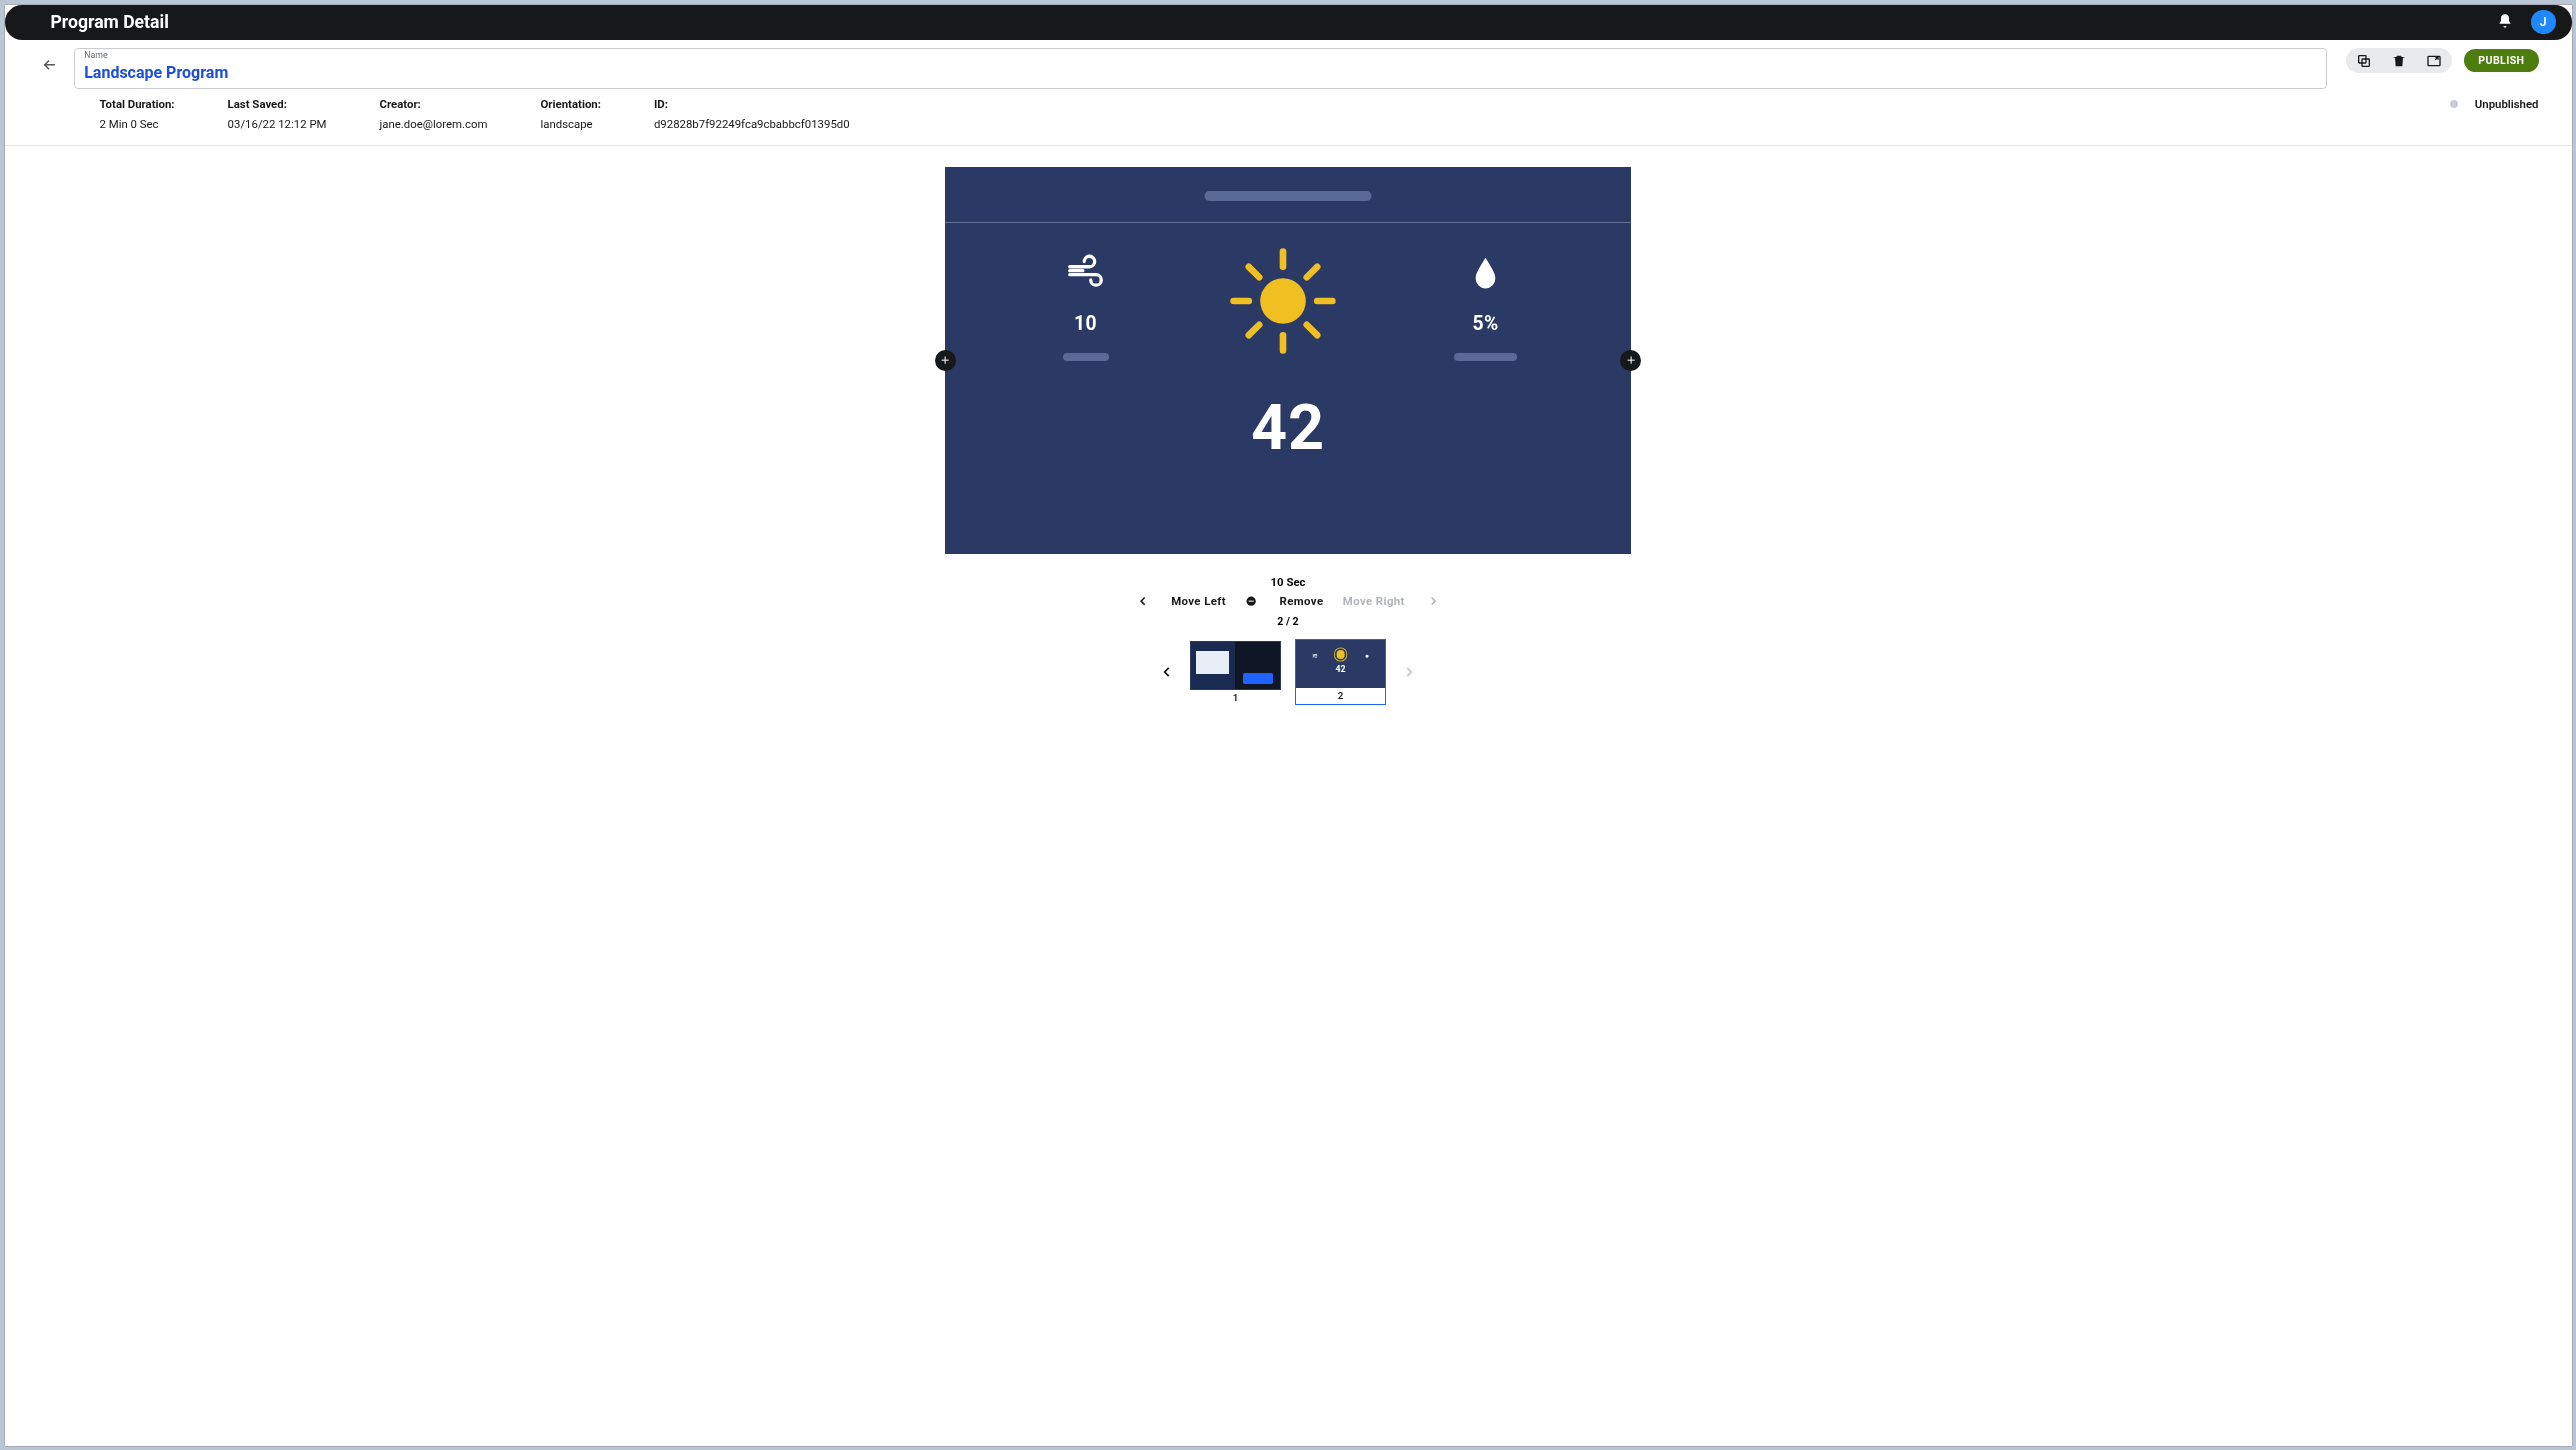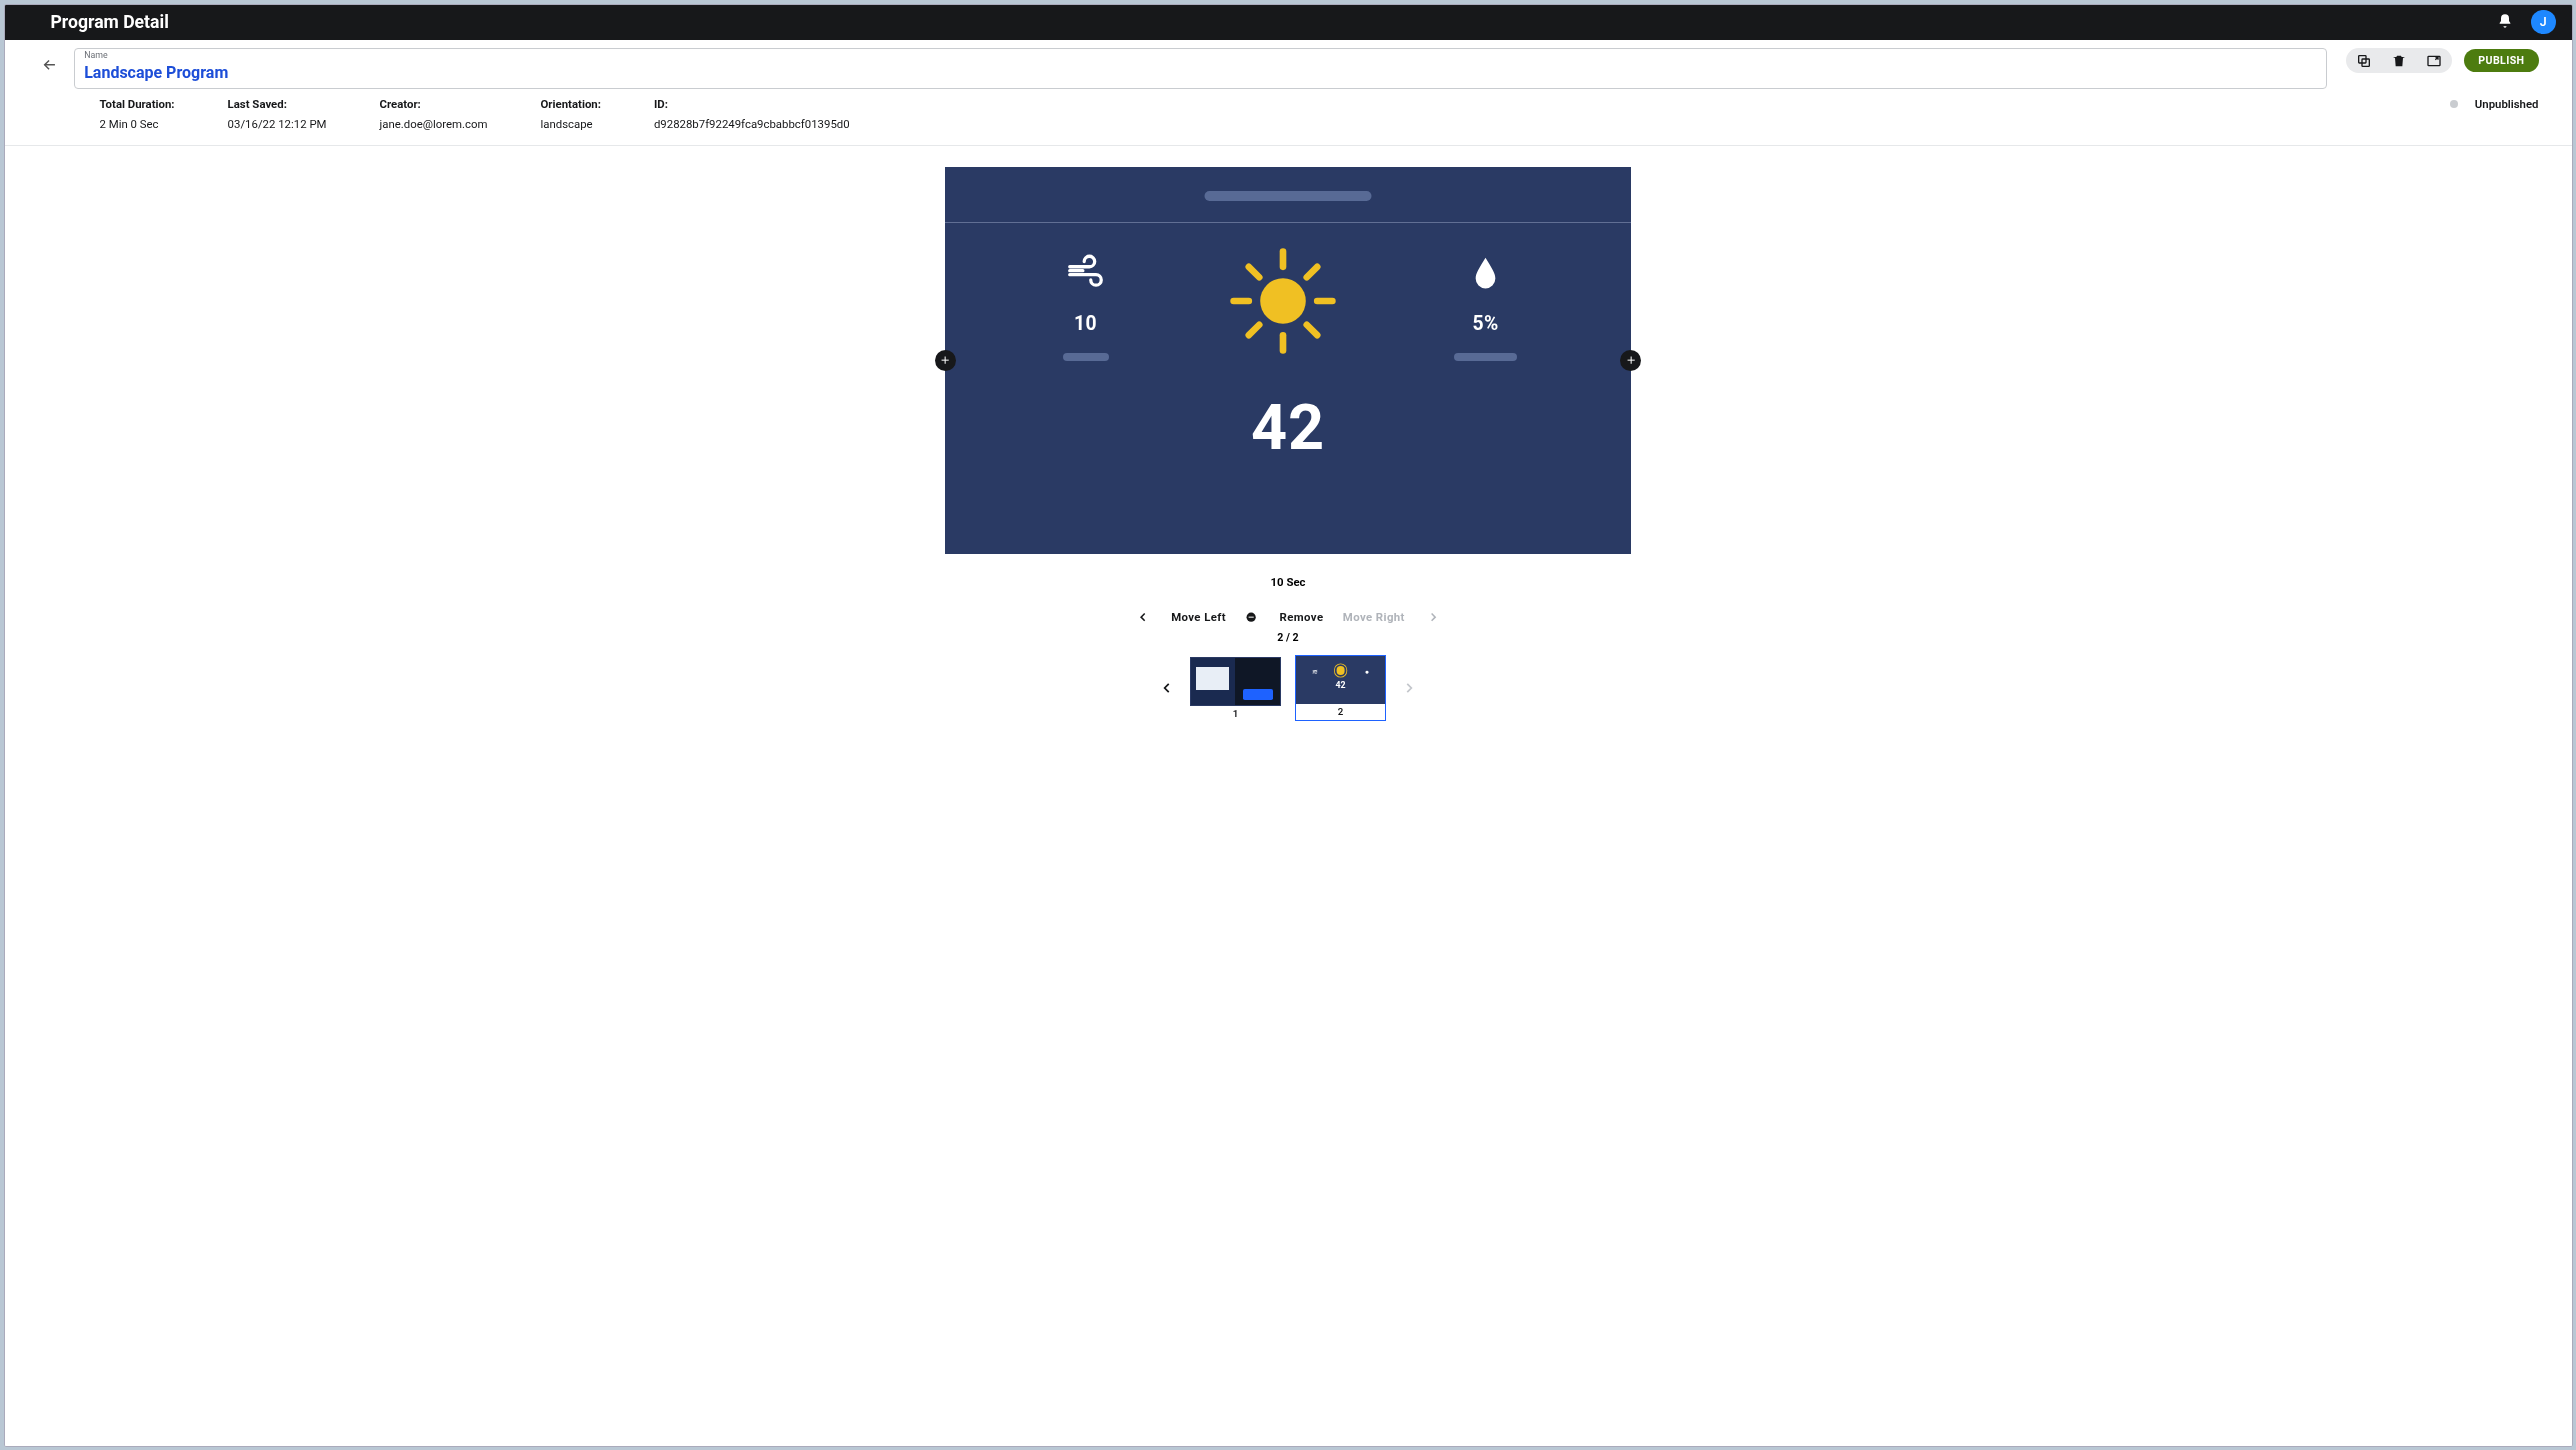--- a/index.html
+++ b/index.html
@@ -2,21 +2,21 @@
 <html style="font-size:14px"><head>
 <meta charset="utf-8">
 <style>
   * { box-sizing: border-box; margin: 0; padding: 0; font-family: -apple-system, BlinkMacSystemFont, "Segoe UI", Roboto, Helvetica, Arial, sans-serif; }
   html, body { width: 100%; height: 100%; background: #b9c7d4; }
   .viewport {
     position: absolute; inset: 3.5px; background: #fff; border: 0.9px solid #aab; border-radius: 1.8px; overflow: hidden;
     display: flex; flex-direction: column;
   }
   
-  .appbar { background: #17181a; color: #fff; height: 35px; display: flex; align-items: center; padding: 0 16px 0 46px; justify-content: space-between; }
+  .appbar { background: #17181a; color: #fff; height: 35px; display: flex; align-items: center; padding: 0 16px 0 46px; justify-content: space-between; border-radius: 17px; }
   .appbar-title { font-weight: 700; font-size: 17.6px; }
   .appbar-right { display: flex; align-items: center; gap: 17.6px; }
   .bell svg { width: 16px; height: 16px; fill: #fff; }
   .avatar { width: 24.6px; height: 24.6px; border-radius: 50%; background: #1e88ff; color: #fff; display: flex; align-items: center; justify-content: center; font-weight: 600; font-size: 12.3px; }
 
   
   .detail-header { padding: 8.8px 33px 3.5px 33px; display: flex; align-items: flex-start; gap: 12.3px; }
   .back-btn { width: 24.6px; height: 32px; display: flex; align-items: center; justify-content: center; cursor: pointer; color: #555; }
   .back-btn svg { width: 17.6px; height: 17.6px; stroke: #555; }
   .name-field { flex: 1; position: relative; border: 0.9px solid #c9ccd0; border-radius: 4px; padding: 5.3px 8.8px 5.3px 8.8px; }
@@ -50,21 +50,21 @@
   .wicon { height: 56px; display:flex; align-items:center; }
   .wvalue { font-size: 19.3px; font-weight: 700; letter-spacing: 0.4px; }
   .wbar { width: 46px; height: 8px; border-radius: 4.4px; background: #586a95; margin-top: 5.3px; }
   .wbar.wide { width: 63px; }
   .bigtemp { position: absolute; top: 224px; left: 50%; transform: translateX(-50%); font-size: 63px; font-weight: 700; letter-spacing: 0.9px; }
 
   
   .under-controls { display: flex; flex-direction: column; align-items: center; gap: 5.3px; margin-top: 21px; }
   .sec-label { font-size: 11.4px; font-weight: 700; }
   .move-row { display: flex; align-items: center; gap: 19.3px; font-size: 11.4px; font-weight: 700; letter-spacing: 0.4px; }
-  .move-btn { display: flex; align-items: center; gap: 22px; cursor: pointer; color: #17181a; margin-top: 16px; }
+  .move-btn { display: flex; align-items: center; gap: 22px; cursor: pointer; color: #17181a; }
   .move-btn.disabled { color: #b0b4ba; cursor: default; }
   .move-btn svg { width: 12.3px; height: 12.3px; }
   .count-label { font-size: 10.6px; font-weight: 700; margin-top: 1.8px; }
 
   
   .thumb-row { display: flex; align-items: center; gap: 14px; margin-top: 10.6px; }
   .thumb-nav { width: 17.6px; height: 17.6px; display: flex; align-items:center; justify-content:center; cursor:pointer; color:#17181a; }
   .thumb-nav.disabled { color: #c4c7cc; cursor: default; }
   .thumb-nav svg { width: 14px; height: 14px; }
   .thumb { width: 91px; display:flex; flex-direction:column; align-items:center; gap:1.8px; cursor:pointer; }

